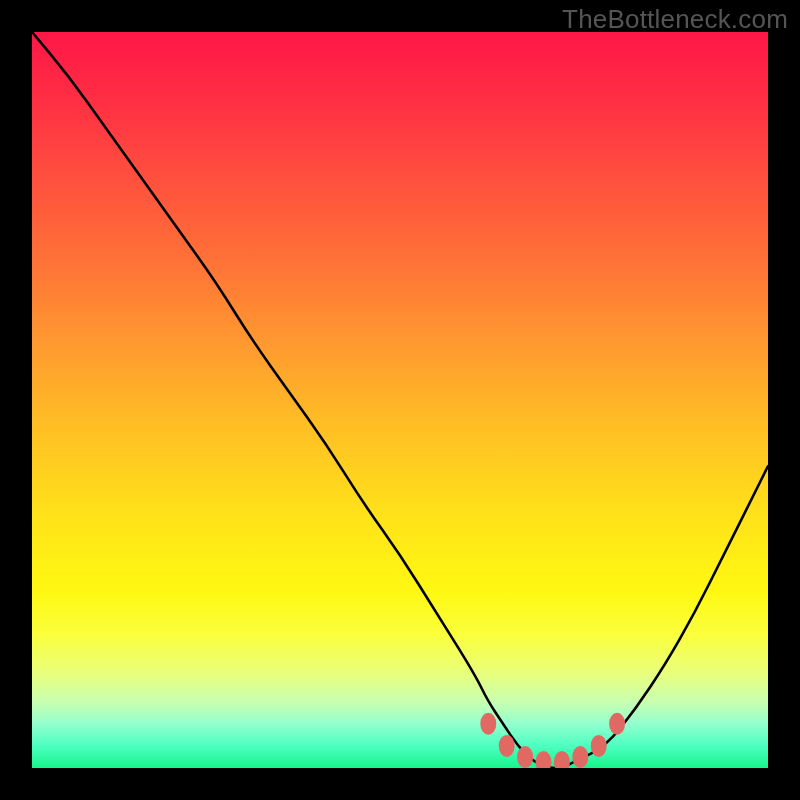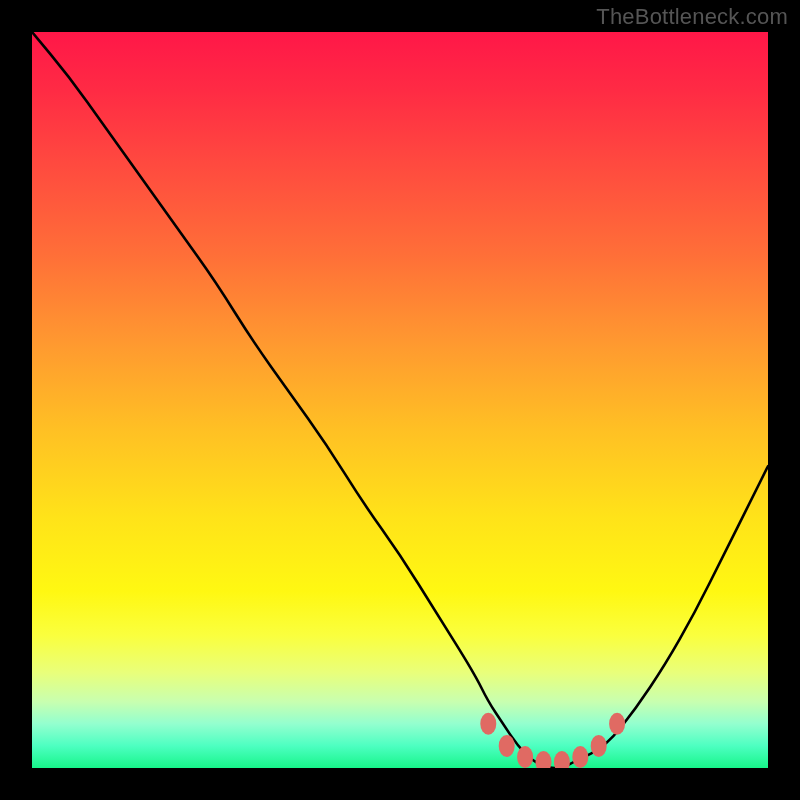--- a/index.html
+++ b/index.html
@@ -15,21 +15,21 @@
     position: relative;
     width: 800px;
     height: 800px;
     background: #000;
   }
   .watermark {
     position: absolute;
     top: 4px;
     right: 12px;
     color: #555;
-    font-size: 22px;
+    font-size: 26px;
     font-weight: 500;
     letter-spacing: 0.2px;
     user-select: none;
   }
   .plot-area {
     position: absolute;
     left: 32px;
     top: 32px;
     width: 736px;
     height: 736px;

